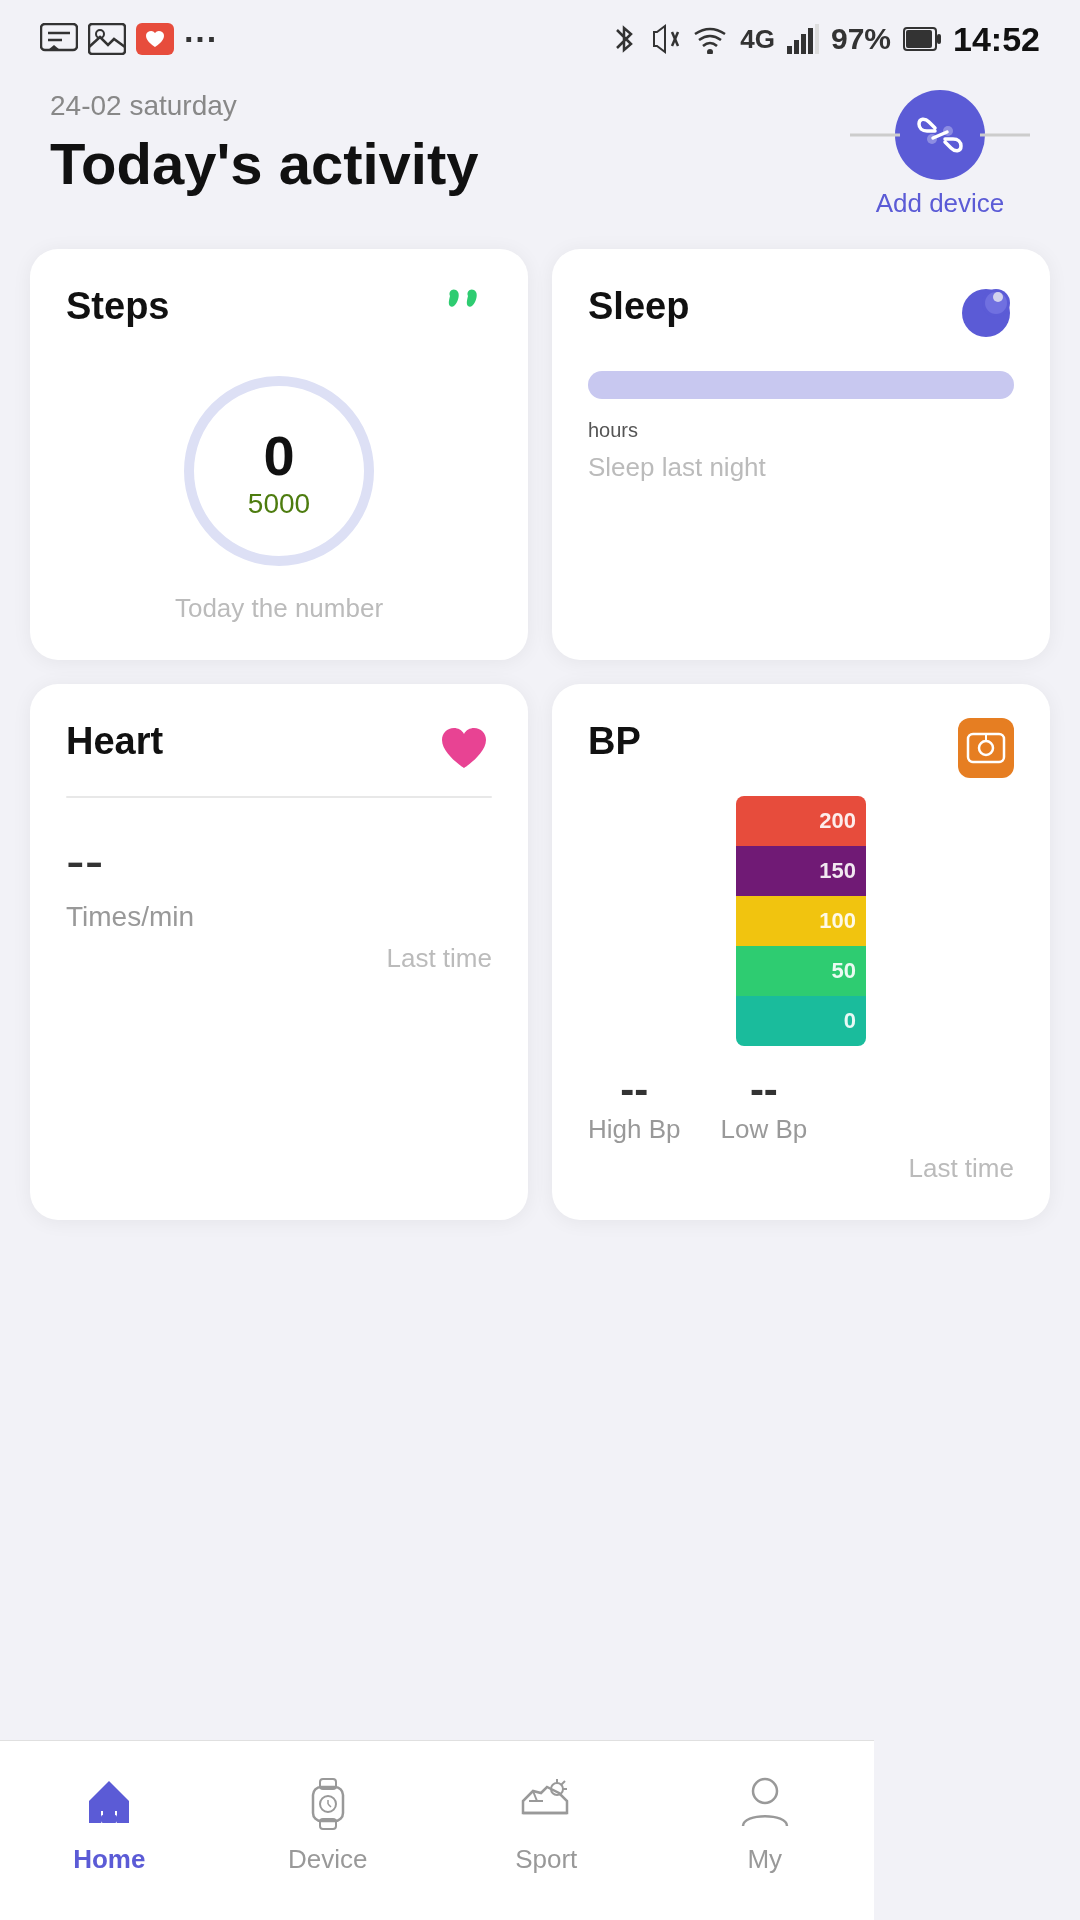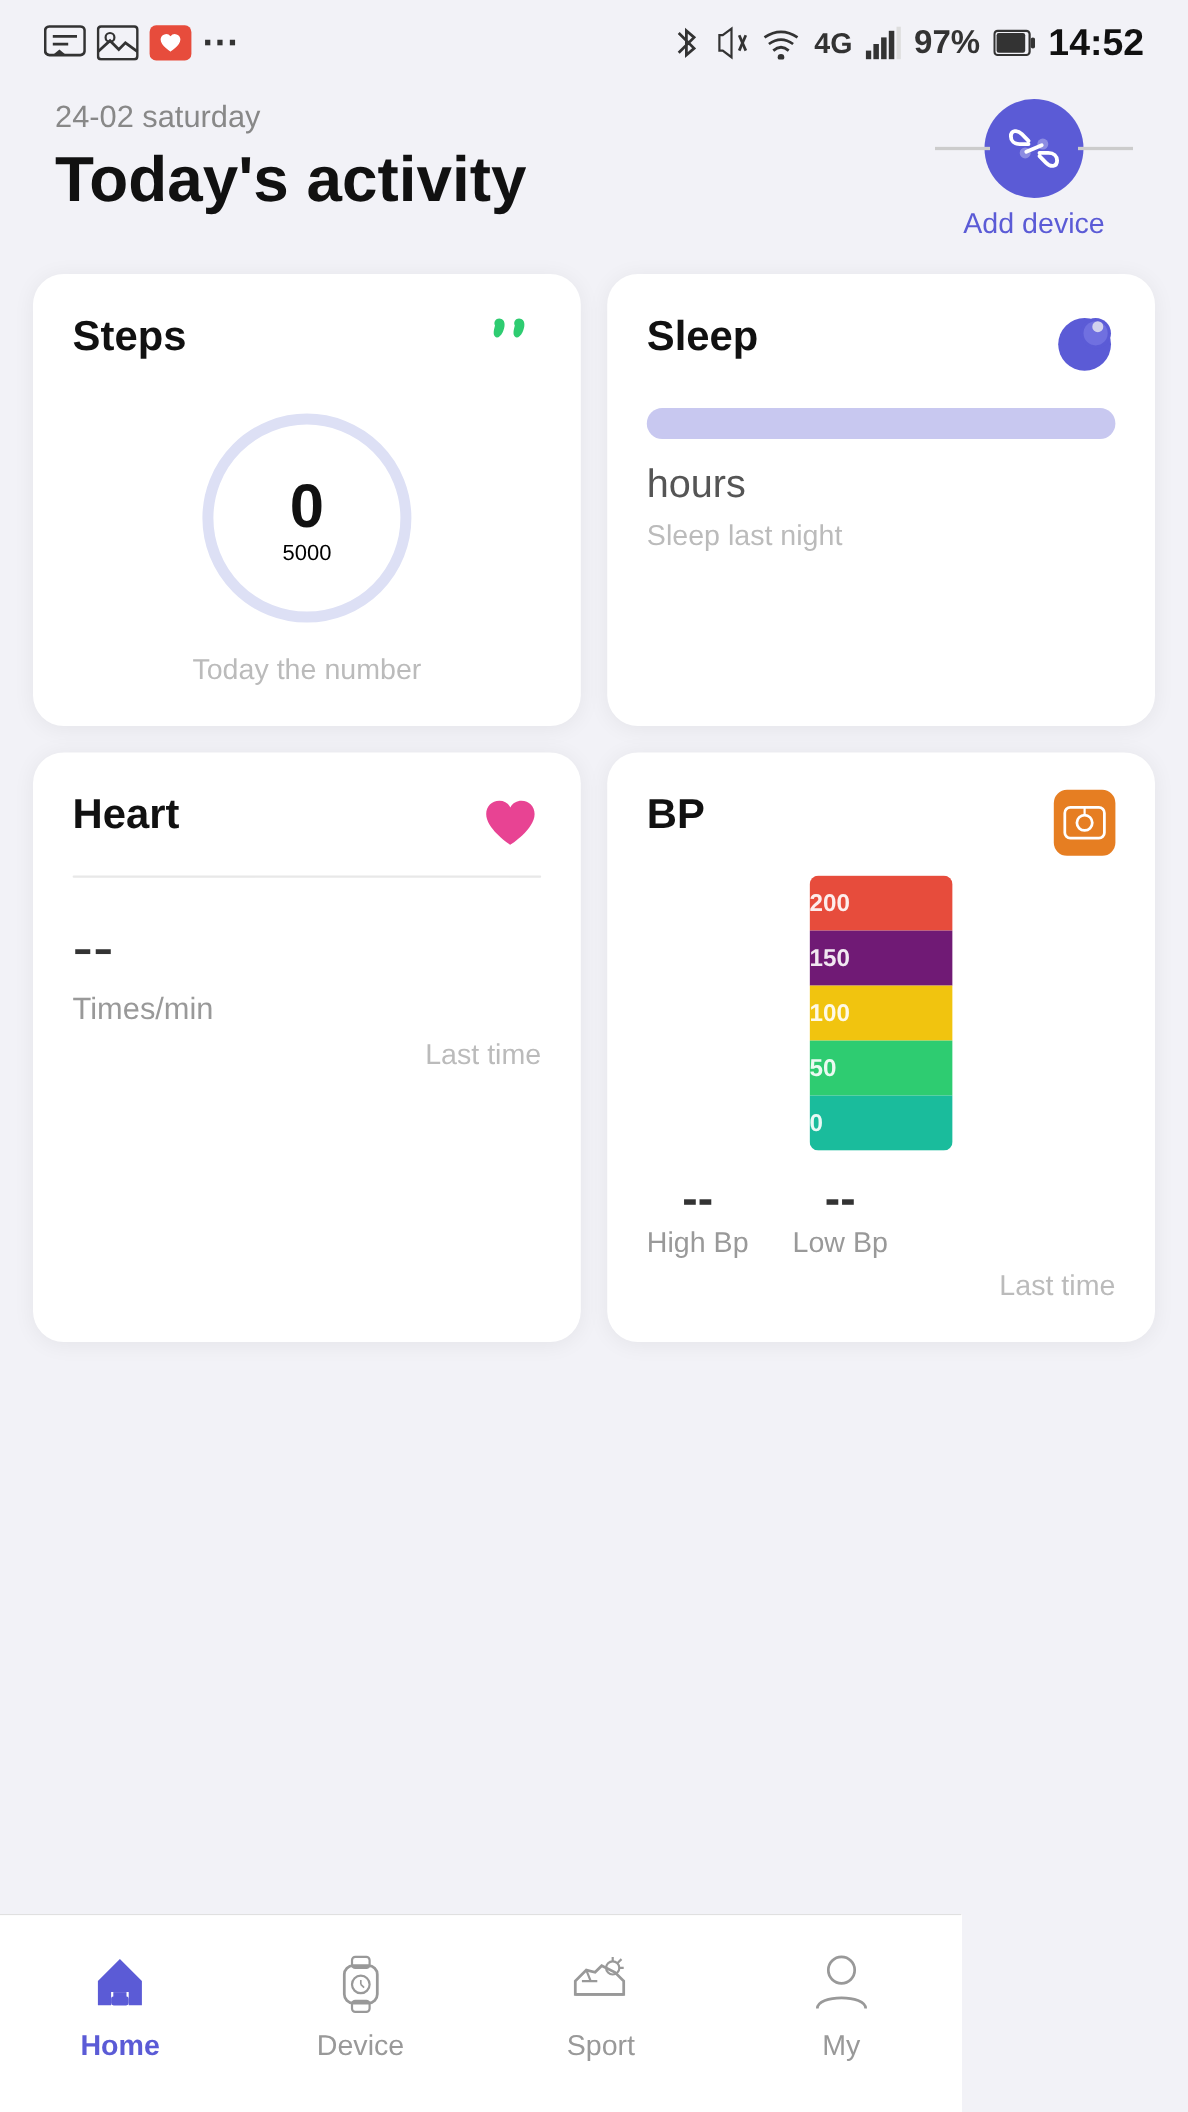--- a/index.html
+++ b/index.html
@@ -125,22 +125,22 @@
       position: absolute;
       text-align: center;
     }
     .steps-value {
       font-size: 56px;
       font-weight: 700;
       color: #111;
       display: block;
     }
     .steps-goal {
-      font-size: 20px;
-      color: #000000;
+      font-size: 28px;
+      color: #4d7c0f;
       display: block;
     }
     .card-subtitle {
       text-align: center;
       font-size: 26px;
       color: #bbb;
       margin-top: 12px;
     }
 
     
@@ -154,21 +154,21 @@
       width: 100%;
     }
     .sleep-value {
       font-size: 56px;
       font-weight: 700;
       color: #111;
       margin-bottom: 4px;
       display: block;
     }
     .sleep-unit {
-      font-size: 36px;
+      font-size: 20px;
       color: #555;
       display: block;
     }
     .sleep-subtitle {
       font-size: 26px;
       color: #bbb;
       margin-top: 10px;
     }
 
     
@@ -205,20 +205,21 @@
       width: 130px;
       border-radius: 8px;
       overflow: hidden;
       display: flex;
       flex-direction: column;
     }
     .bp-segment {
       width: 100%;
       display: flex;
       align-items: center;
+      justify-content: flex-end;
       padding-right: 10px;
       font-size: 22px;
       font-weight: 600;
       color: rgba(255,255,255,0.9);
     }
     .bp-values-row {
       display: flex;
       gap: 40px;
       margin-top: 10px;
     }

